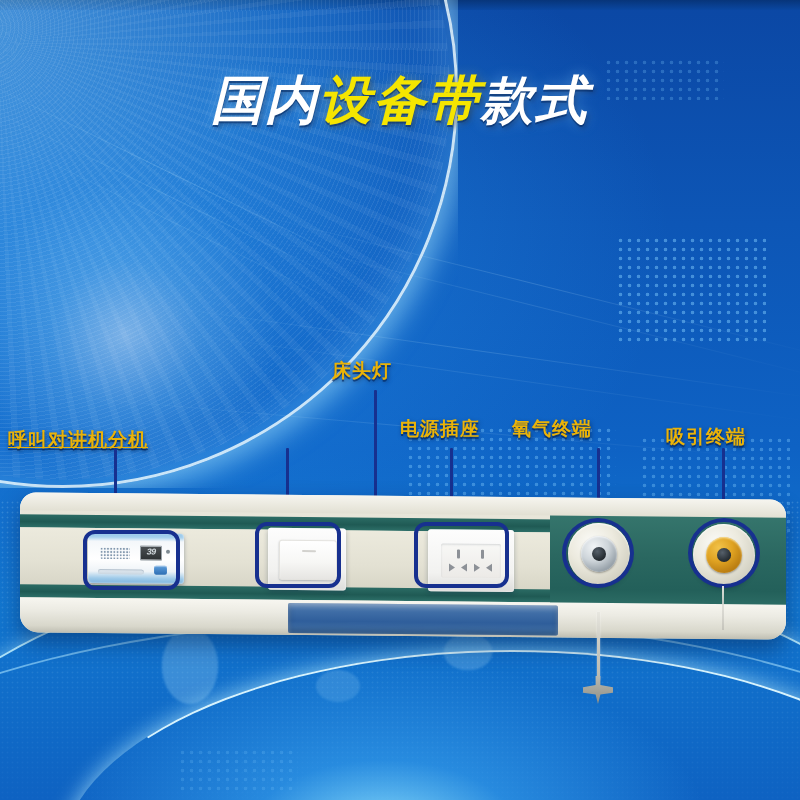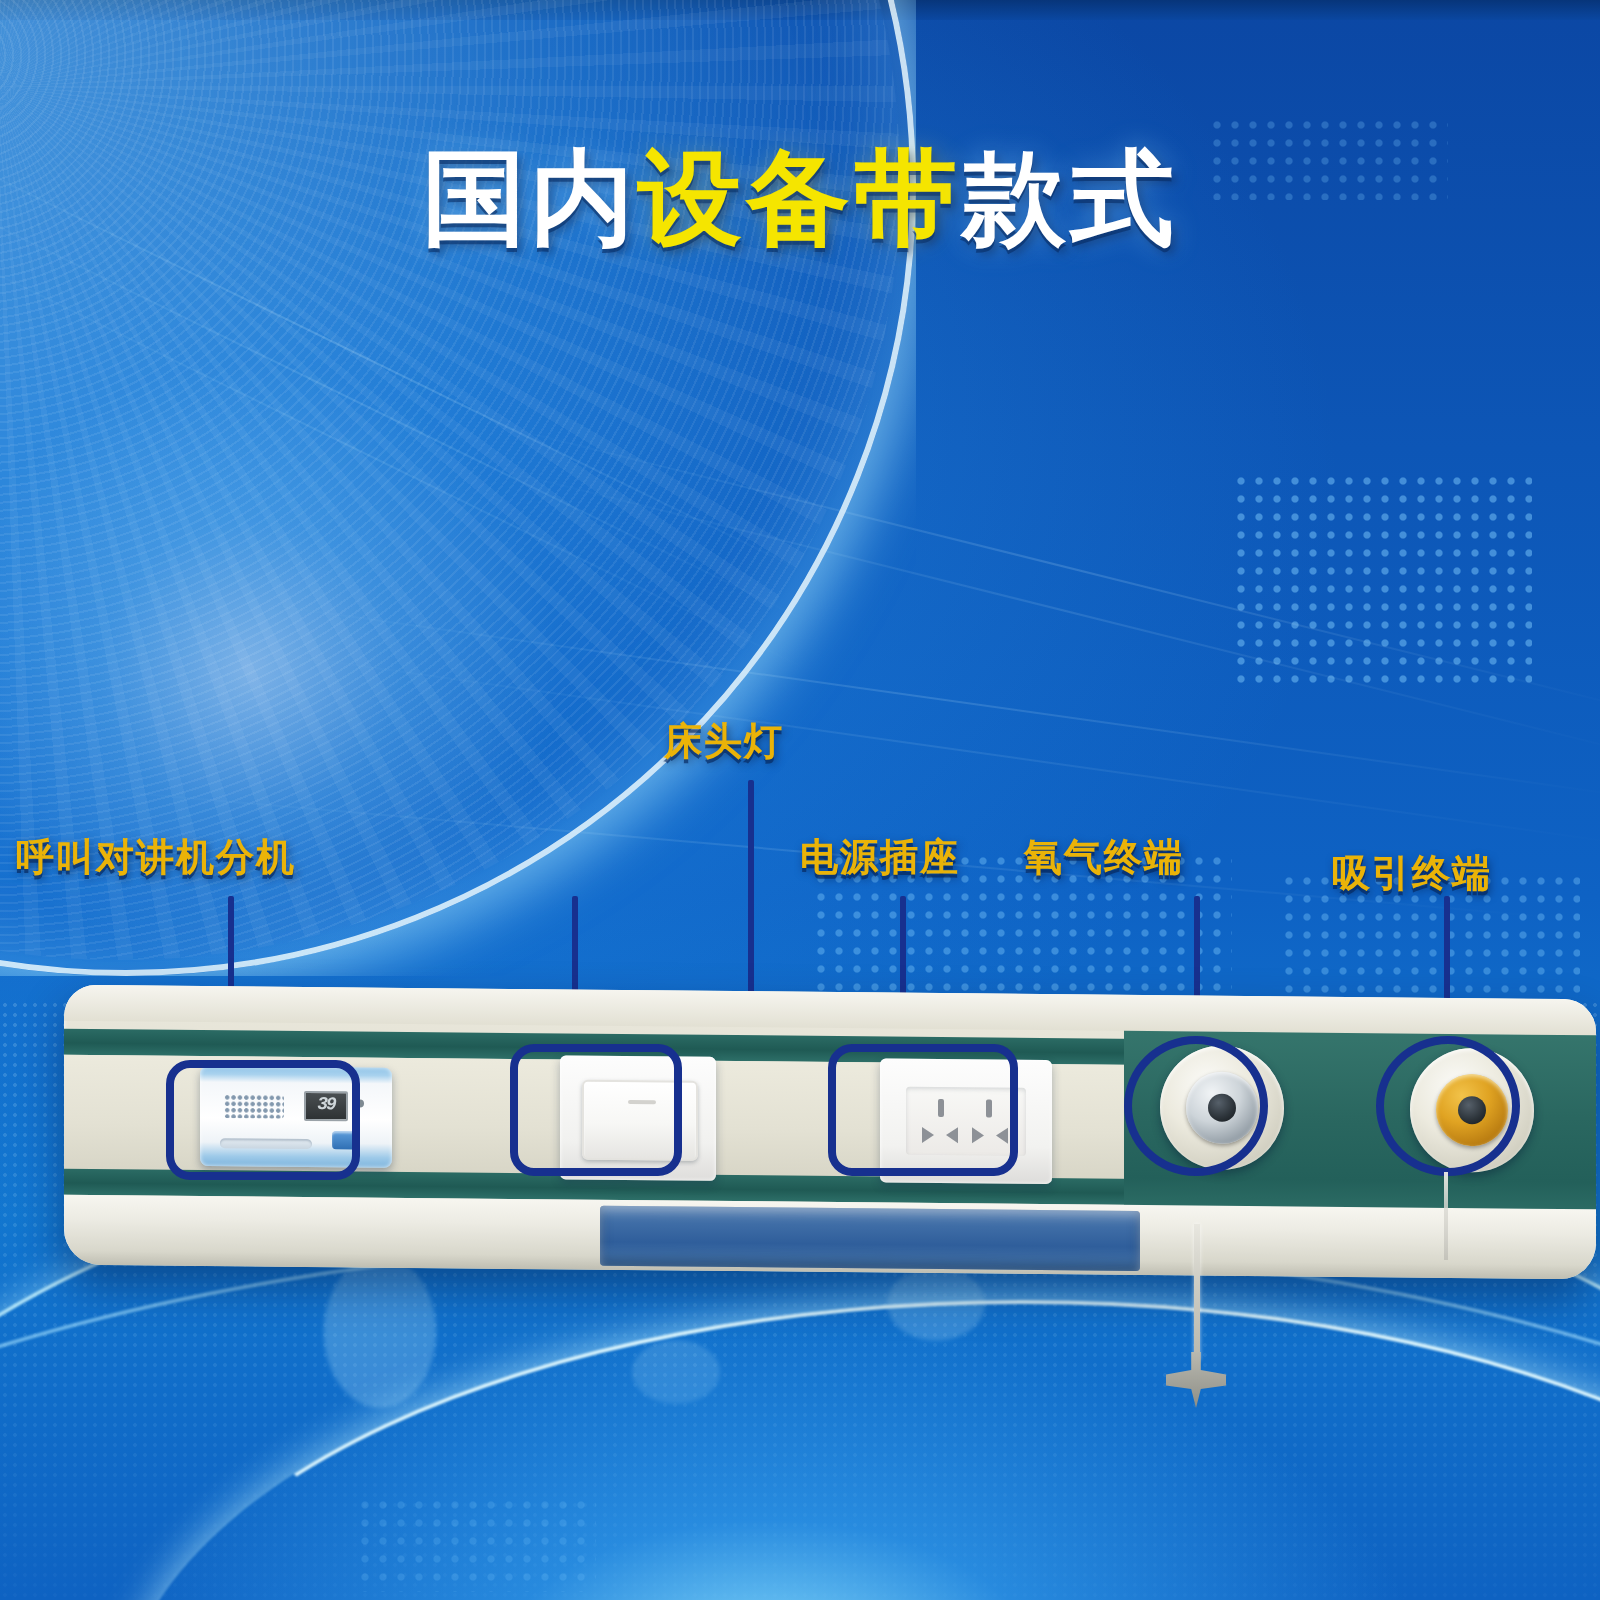--- a/index.html
+++ b/index.html
@@ -109,21 +109,21 @@
   .arc3{left:60px;top:650px;width:900px;height:420px;border-top-color:rgba(225,250,255,.95);box-shadow:0 0 22px rgba(190,240,255,.7);}
 
   
   .headline{
     position:absolute;left:0;top:74px;width:800px;text-align:center;
     line-height:1;
   }
   .hl-row{
     display:block;font-weight:bold;letter-spacing:2px;white-space:nowrap;
   }
-  .hl-row1{font-size:52px;margin-bottom:25px;}
+  .hl-row1{font-size:52px;margin-bottom:25px;font-style:italic;}
   .hl-row2{font-size:54px;}
   .hl-white{
     color:#ffffff;
     text-shadow:0 2px 0 rgba(6,40,95,.55),0 0 14px rgba(140,210,255,.45),2px 3px 5px rgba(4,30,80,.55);
   }
   .hl-yellow{
     color:#f5e500;
     text-shadow:0 2px 0 rgba(8,45,100,.55),0 0 12px rgba(255,245,120,.30),2px 3px 5px rgba(4,30,80,.5);
   }
   .hl-big{font-size:86px;vertical-align:-6px;margin-left:46px;letter-spacing:0;}
@@ -133,21 +133,21 @@
   .callout-label{
     position:absolute;white-space:nowrap;font-weight:bold;color:#eab308;font-size:19px;
     text-shadow:0 2px 0 rgba(6,38,92,.65),1px 2px 4px rgba(4,26,72,.6);
     letter-spacing:1px;
   }
   .leader{
     position:absolute;width:3px;background:#17308f;border-radius:1px;
   }
 
   
-  .panel-wrap{position:absolute;left:32px;top:496px;width:766px;height:140px;font-style:italic;}
+  .panel-wrap{position:absolute;left:20px;top:496px;width:766px;height:140px;font-style:italic;}
   .panel{
     position:absolute;left:0;top:0;width:766px;height:140px;
     border-radius:16px 16px 18px 18px;
     background:linear-gradient(180deg,#dcdacc 0%,#e8e6da 10%,#e2e0d2 40%,#d9d7c8 58%,#cfcdbe 70%,#e9e8df 80%,#f3f2ec 90%,#cfcec2 100%);
     box-shadow:0 10px 22px rgba(2,26,70,.45), inset 0 2px 2px rgba(255,255,255,.75);
     overflow:hidden;
     transform:skewY(.55deg);
   }
   .panel-top-cap{
     position:absolute;left:0;top:0;width:766px;height:18px;
@@ -334,21 +334,21 @@
   <div class="arc arc3"></div>
 
   <div class="headline">
     <span class="hl-row hl-row1">
       <span class="hl-white">国内</span><span class="hl-yellow">设备带</span><span class="hl-white">款式</span>
     </span>
   </div>
 
   <div class="callouts">
 
-    <div class="callout-label" style="left:8px;top:416px;">呼叫对讲机分机</div>
+    <div class="callout-label" style="left:8px;top:427px;text-decoration:underline;">呼叫对讲机分机</div>
     <div class="leader" style="left:114px;top:448px;height:78px;"></div>
 
     <div class="leader" style="left:286px;top:448px;height:78px;"></div>
 
     <div class="callout-label" style="left:332px;top:358px;">床头灯</div>
     <div class="leader" style="left:374px;top:390px;height:215px;"></div>
 
     <div class="callout-label" style="left:400px;top:416px;">电源插座</div>
     <div class="leader" style="left:450px;top:448px;height:78px;"></div>
 

